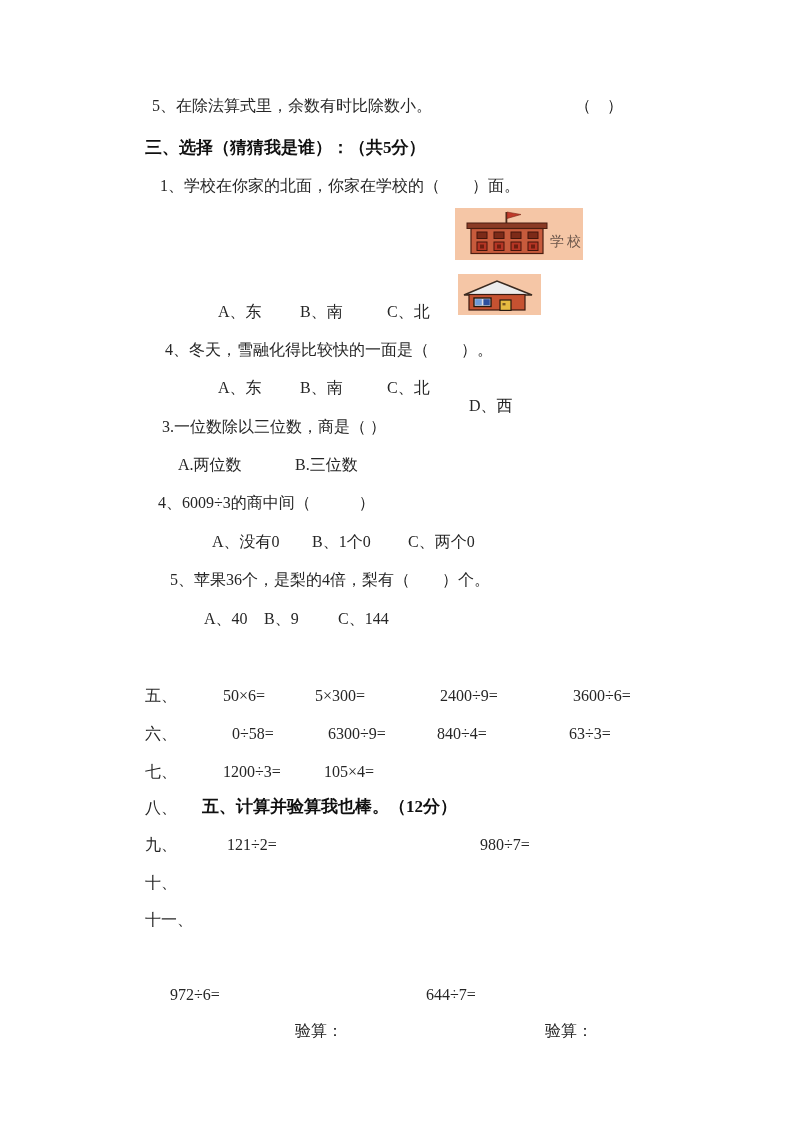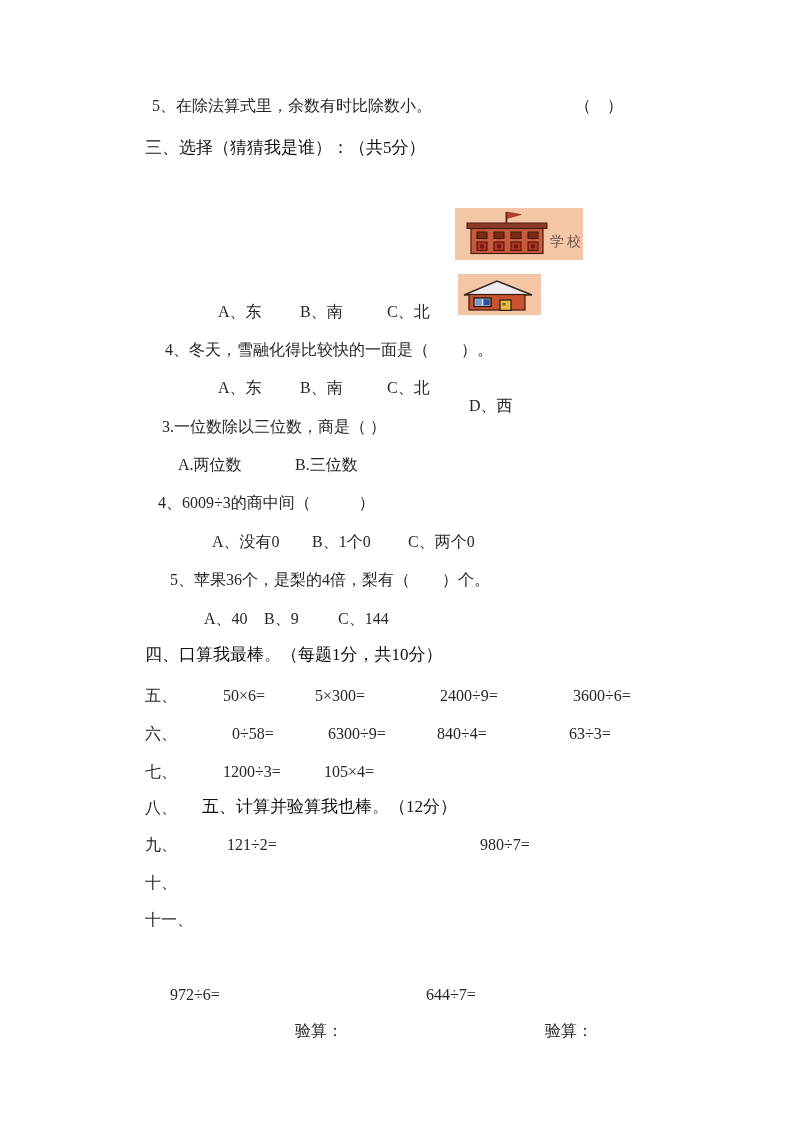--- a/index.html
+++ b/index.html
@@ -13,36 +13,37 @@
   }
   .t {
     position: absolute;
     white-space: pre;
     font-size: 16px;
     line-height: 1.15;
     color: #262626;
     font-family: "Liberation Serif", "DejaVu Serif", serif;
   }
   .b {
-    font-weight: normal;
+    font-weight: bold;
     font-size: 17px;
     color: #101010;
   }
   .img-block { position: absolute; }
 </style>
 </head>
 <body>
 
 <div class="page">
 
   <span class="t" style="left:152px;top:97px">5、在除法算式里，余数有时比除数小。</span>
   <span class="t" style="left:575px;top:97px">（　）</span>
 
   <span class="t b" style="left:145px;top:138px">三、选择（猜猜我是谁）：（共5分）</span>
 
+  <span class="t" style="left:160px;top:177px">1、学校在你家的北面，你家在学校的（　　）面。</span>
 
   <svg class="img-block" style="left:455px;top:208px" width="128" height="52" viewBox="0 0 128 52">
     <rect x="0" y="0" width="128" height="52" fill="#f5c6a6"></rect>
     <rect x="50.5" y="4" width="1.8" height="12" fill="#4a2a1a"></rect>
     <polygon points="52,4 66,6.5 52,10.5" fill="#c03a2a" stroke="#7a2a1a" stroke-width="0.6"></polygon>
     <rect x="12" y="15" width="80" height="5.5" fill="#8a3a24" stroke="#4a1d10" stroke-width="1"></rect>
     <rect x="16" y="20.5" width="72" height="25" fill="#c75b3c" stroke="#4a1d10" stroke-width="1.2"></rect>
     <rect x="22" y="24" width="10" height="6.5" fill="#7c2a18" stroke="#44150b" stroke-width="1"></rect>
     <rect x="39" y="24" width="10" height="6.5" fill="#7c2a18" stroke="#44150b" stroke-width="1"></rect>
     <rect x="56" y="24" width="10" height="6.5" fill="#7c2a18" stroke="#44150b" stroke-width="1"></rect>
@@ -86,21 +87,20 @@
   <span class="t" style="left:158px;top:494px">4、6009÷3的商中间（　　　）</span>
   <span class="t" style="left:212px;top:533px">A、没有0</span>
   <span class="t" style="left:312px;top:533px">B、1个0</span>
   <span class="t" style="left:408px;top:533px">C、两个0</span>
 
   <span class="t" style="left:170px;top:571px">5、苹果36个，是梨的4倍，梨有（　　）个。</span>
   <span class="t" style="left:204px;top:610px">A、40</span>
   <span class="t" style="left:264px;top:610px">B、9</span>
   <span class="t" style="left:338px;top:610px">C、144</span>
 
-  <span class="t b" style="left:145px;top:645px">四、口算我最棒。（每题1分，共10分）</span>
 
   <span class="t" style="left:145px;top:687px">五、</span>
   <span class="t" style="left:223px;top:687px">50×6=</span>
   <span class="t" style="left:315px;top:687px">5×300=</span>
   <span class="t" style="left:440px;top:687px">2400÷9=</span>
   <span class="t" style="left:573px;top:687px">3600÷6=</span>
 
   <span class="t" style="left:145px;top:725px">六、</span>
   <span class="t" style="left:232px;top:725px">0÷58=</span>
   <span class="t" style="left:328px;top:725px">6300÷9=</span>

